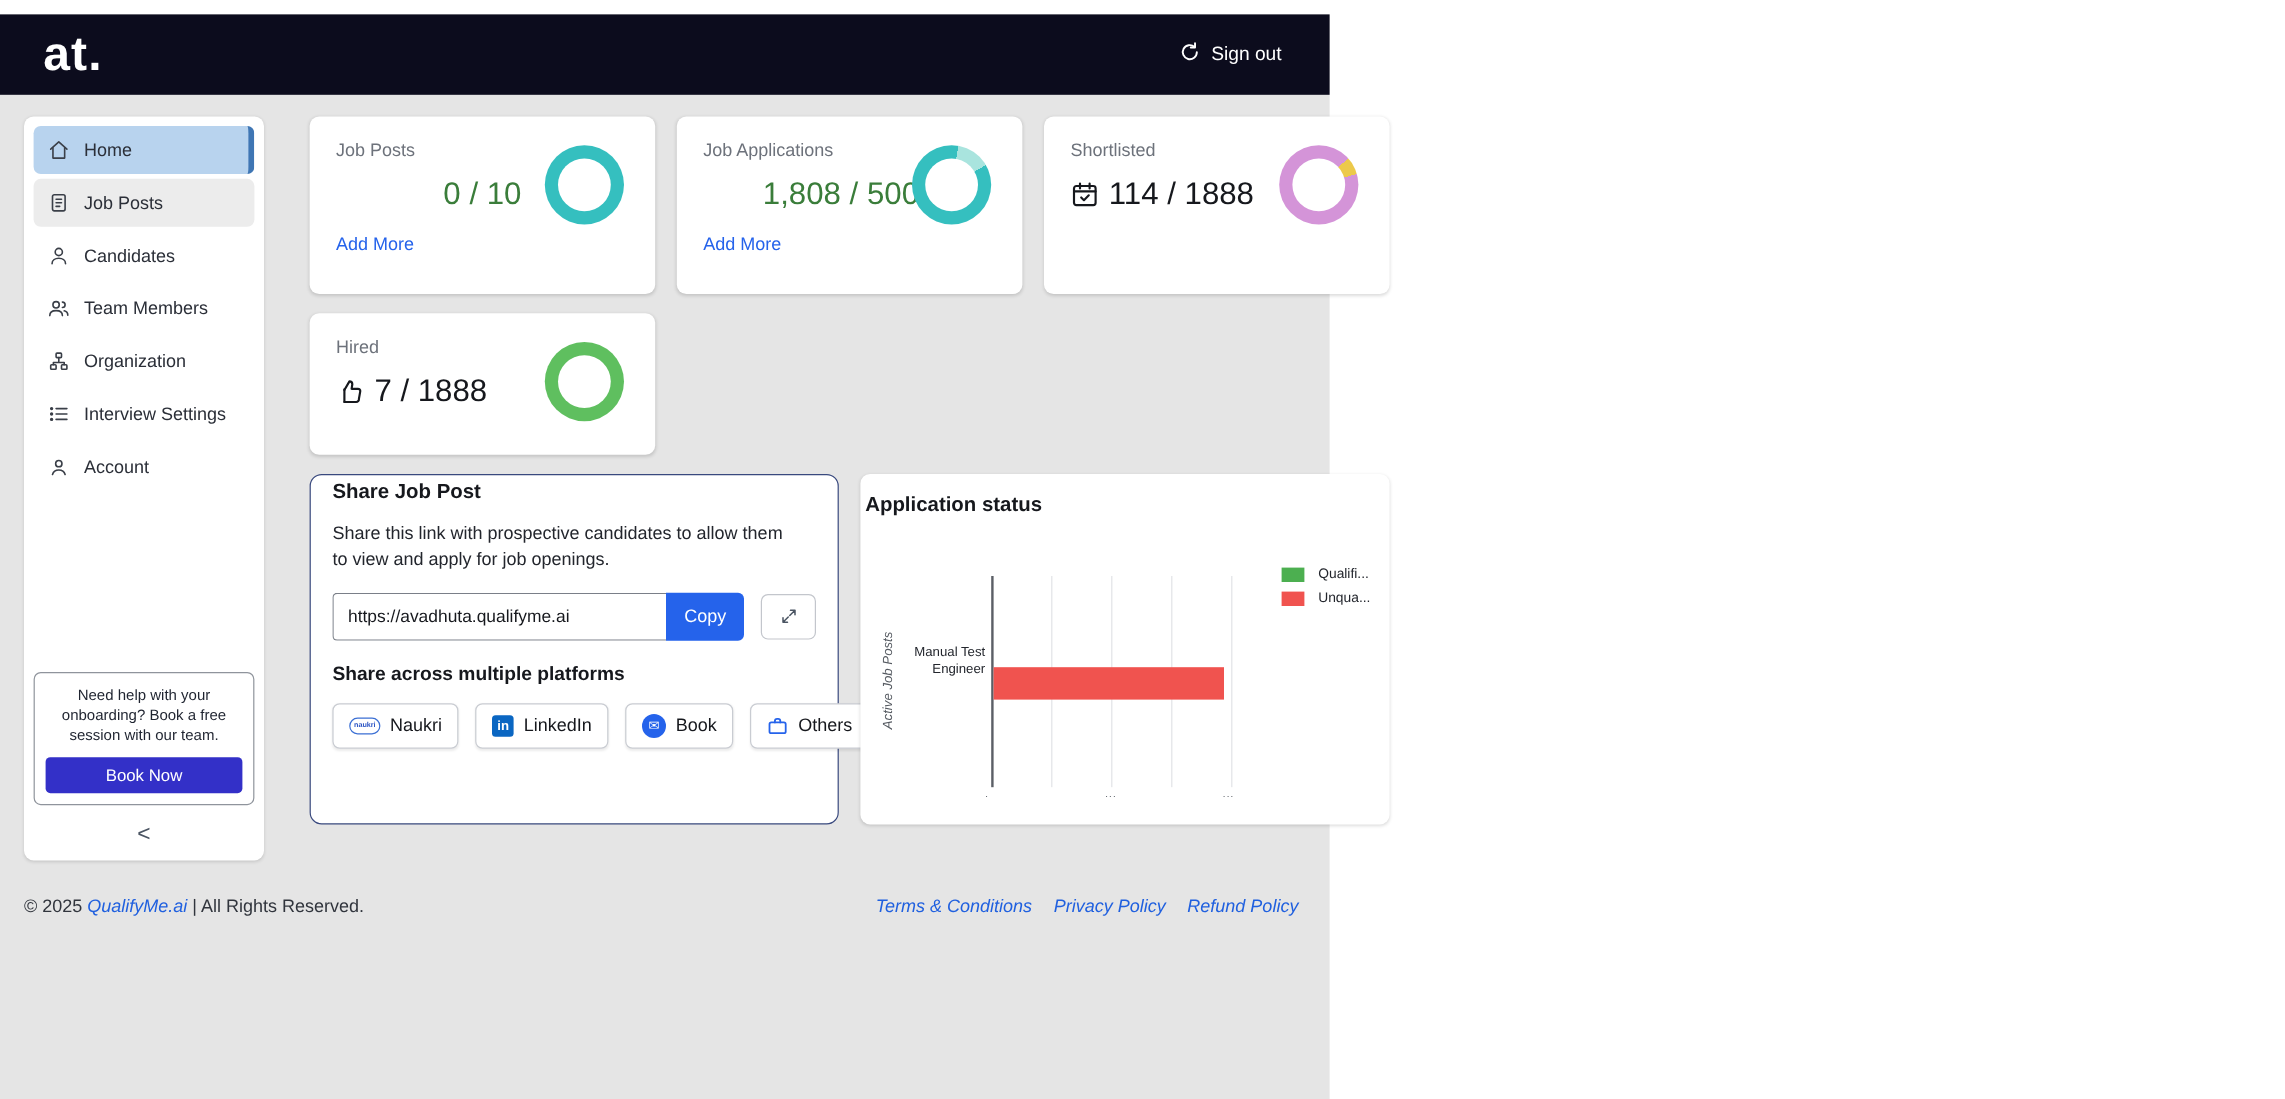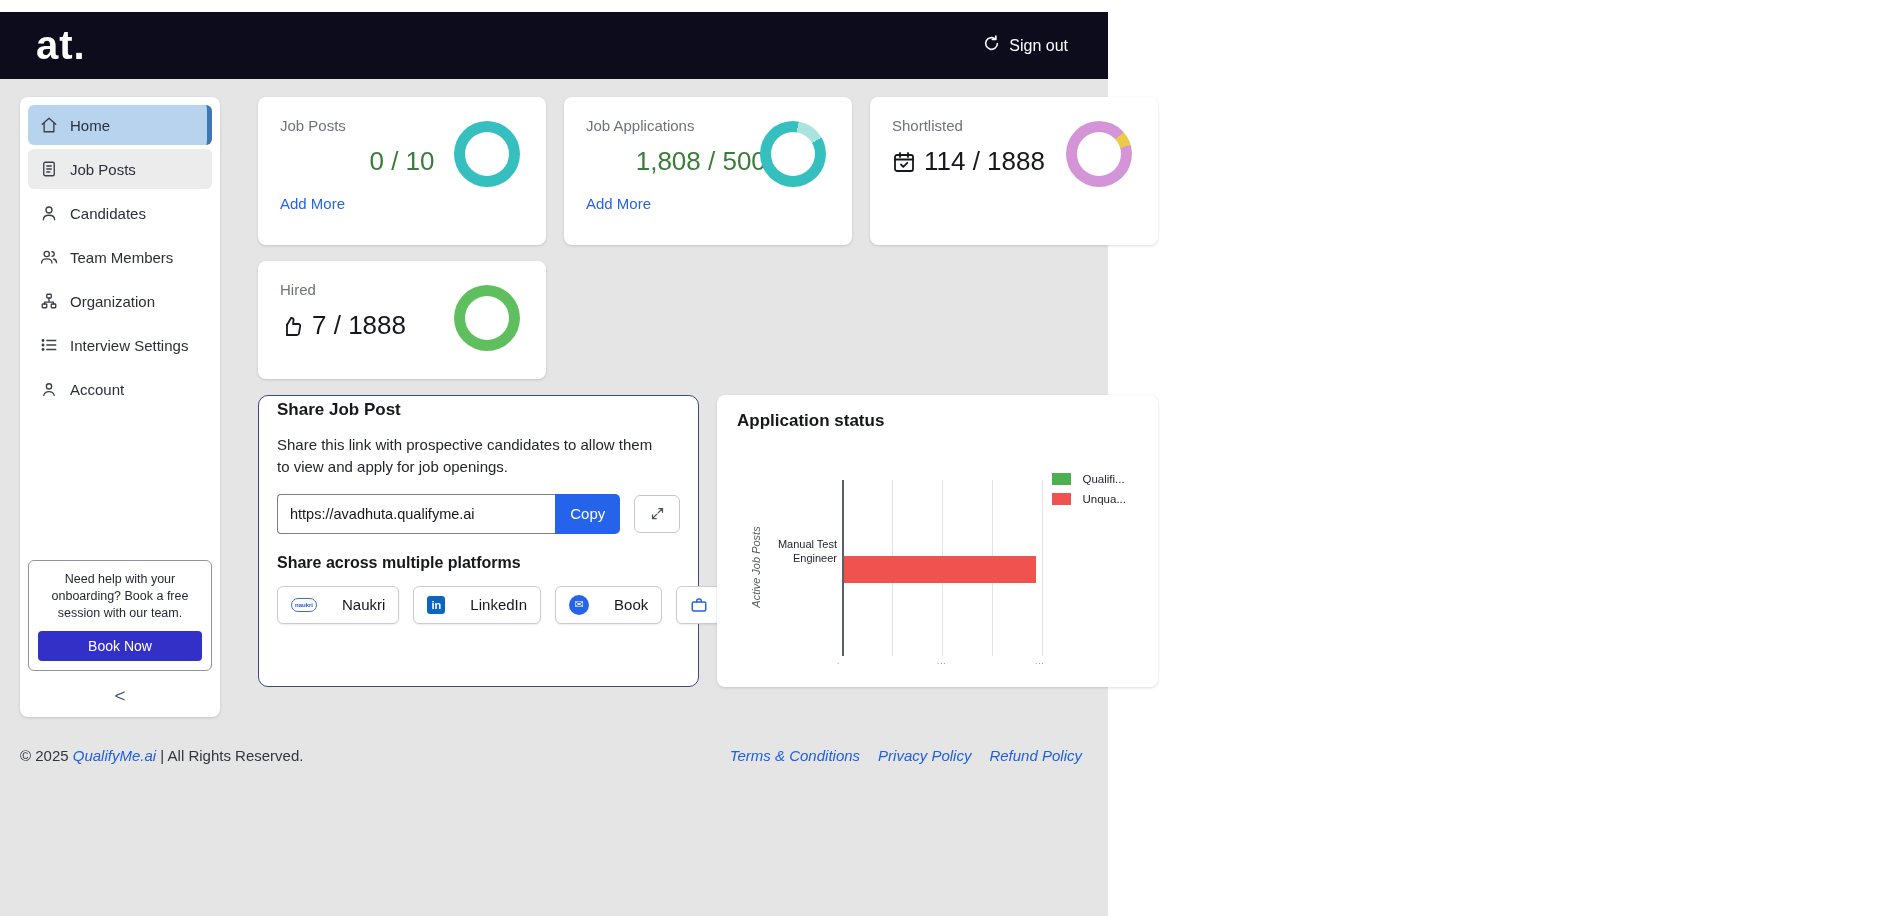--- a/index.html
+++ b/index.html
@@ -101,42 +101,42 @@
     font-size: 15px; font-family: inherit; cursor: pointer;
   }
   .expand-btn {
     height: 38px; width: 46px; margin-left: 14px;
     background: #fff; border: 1px solid #c3c6cc; border-radius: 6px;
     display: flex; align-items: center; justify-content: center; cursor: pointer;
   }
   .platforms-title { margin-top: 20px; font-size: 16px; font-weight: 700; color: #16181d; }
   .platform-row { display: flex; gap: 14px; margin-top: 14px; }
   .platform-btn {
-    display: flex; align-items: center; gap: 25px;
+    display: flex; align-items: center; gap: 8px;
     background: #fff; border: 1px solid #c9ccd2; border-radius: 6px;
     box-shadow: 0 1px 2px rgba(0,0,0,.08);
     padding: 8px 13px; font-size: 15px; font-family: inherit; color: #16181d; cursor: pointer;
   }
   .naukri-pill {
     display: inline-flex; align-items: center; justify-content: center;
     width: 26px; height: 14px; border: 1px solid #3b6fd4; border-radius: 8px;
     font-size: 6px; color: #2b54c4; font-weight: 700;
   }
   .li-sq {
     display: inline-flex; align-items: center; justify-content: center;
     width: 18px; height: 18px; background: #0a66c2; border-radius: 3px;
     color: #fff; font-size: 11px; font-weight: 700;
   }
   .mail-circle {
     display: inline-flex; align-items: center; justify-content: center;
     width: 20px; height: 20px; background: #2563eb; border-radius: 50%;
     color: #fff; font-size: 11px;
   }
 
-  .status-card { width: 441px; flex: 0 0 441px; height: 292px; padding: 16px 20px; }
+  .status-card { width: 441px; flex: 0 0 441px; height: 292px; padding: 16px 4px; }
   .chart { position: relative; height: 240px; margin-top: 6px; }
   .y-axis { position: absolute; left: 105px; top: 43px; width: 1.5px; height: 176px; background: #5b5f66; }
   .gridline { position: absolute; top: 43px; width: 1px; height: 176px; background: #e2e3e6; }
   .g1 { left: 155px; } .g2 { left: 205px; } .g3 { left: 255px; } .g4 { left: 305px; }
   .hbar { position: absolute; left: 107px; top: 119px; height: 27px; background: #f0534f; }
   .cat-label {
     position: absolute; left: 36px; width: 64px; top: 100px;
     font-size: 11px; line-height: 1.3; text-align: right; color: #23262d;
   }
   .ylab {

